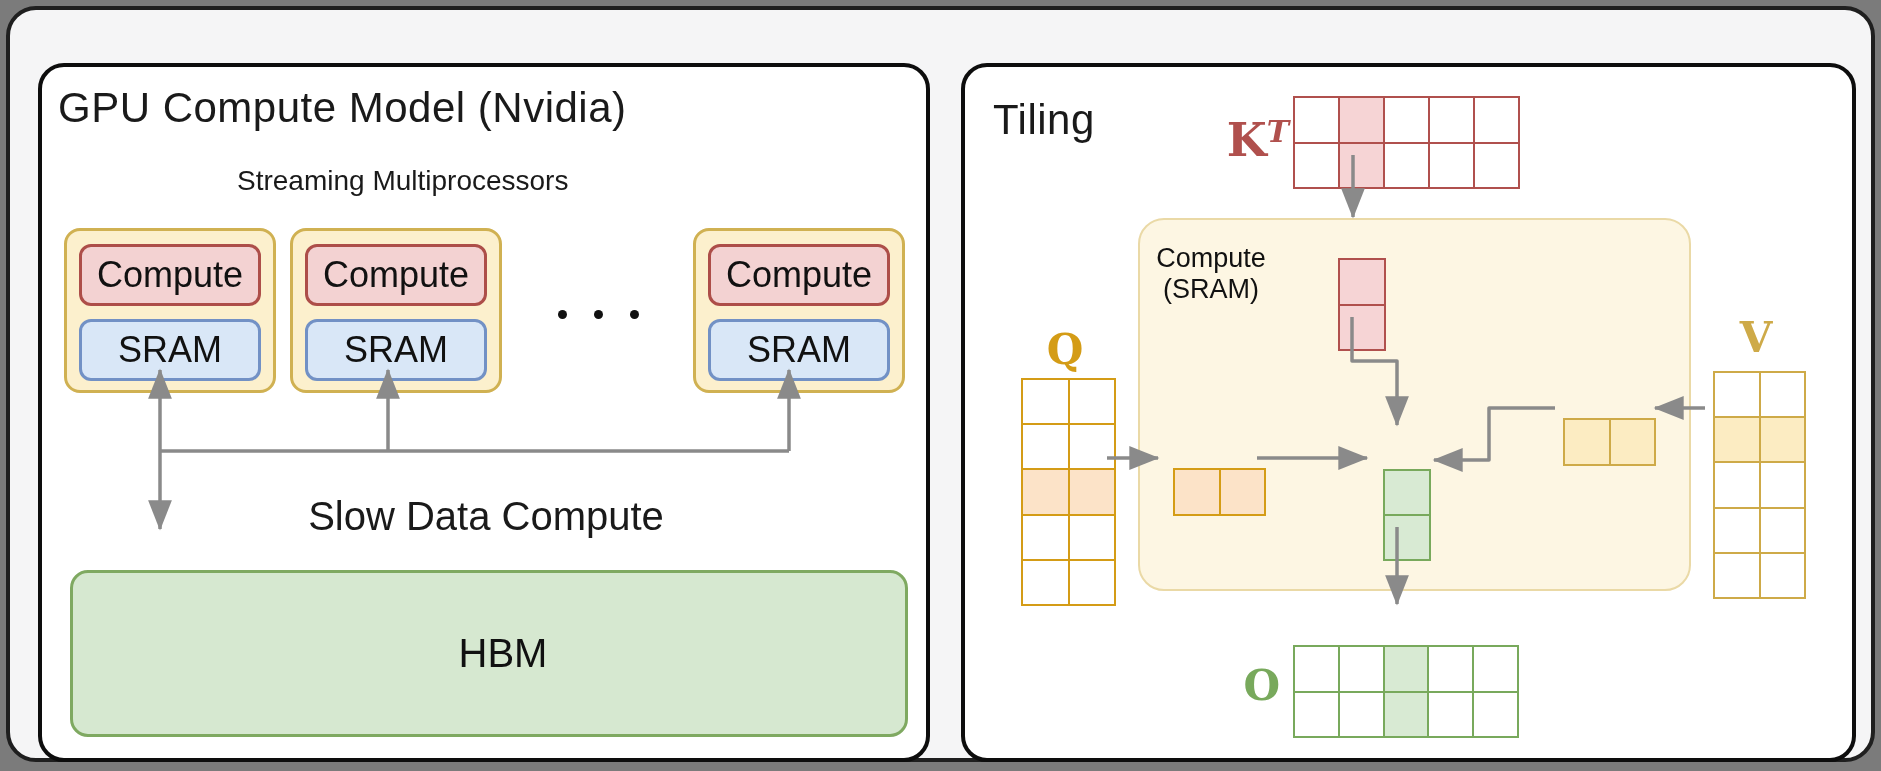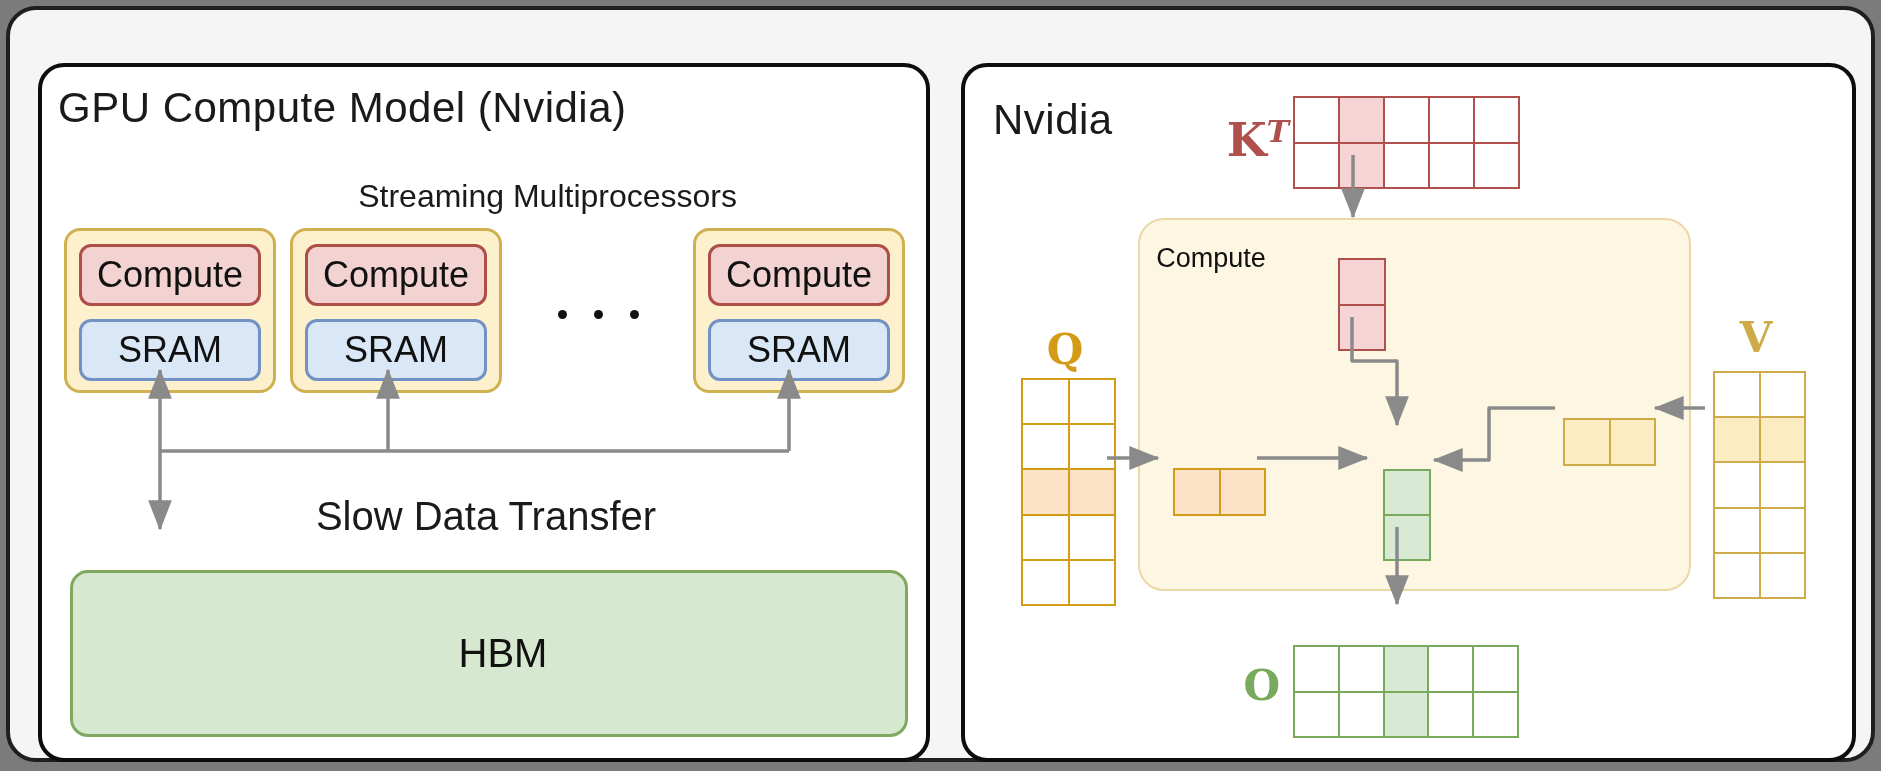--- a/index.html
+++ b/index.html
@@ -10,22 +10,22 @@
   .panel { position:absolute; top:28px; height:699px; background:#ffffff;
            border:4px solid #0d0d0d; border-radius:26px; box-sizing:border-box;margin-top:25px; }
   #left-panel  { left:28px;  width:892px; }
   #right-panel { left:951px; width:895px; }
 
   .panel-title { position:absolute; margin:0; font-size:42px; font-weight:500;
                  color:#1a1a1a; line-height:1; letter-spacing:0.5px; }
   .lp-title { left:16px; top:20px; }
   .rp-title { left:28px; top:32px; }
 
-  .lp-subtitle { position:absolute; left:195px; top:113px; width:500px; text-align:right;
-                 font-size:32px; font-weight:500; color:#1a1a1a; line-height:1; }
+  .lp-subtitle { position:absolute; left:195px; top:100px; width:500px; text-align:left;
+                 font-size:28px; font-weight:500; color:#1a1a1a; line-height:1; }
 
   .sm { position:absolute; top:161px; width:212px; height:165px; box-sizing:border-box;
         background:#fcf0cd; border:3px solid #d0b152; border-radius:16px; }
   .sm1 { left:22px; } .sm2 { left:248px; } .sm3 { left:651px; }
   .sm .compute, .sm .sram { position:absolute; left:12px; width:182px; height:62px;
         box-sizing:border-box; border-radius:12px; display:flex; align-items:center;
         justify-content:center; font-size:36px; font-weight:500; color:#111; }
   .sm .compute { top:13px; background:#f3d2d2; border:3px solid #ad4e49; }
   .sm .sram    { top:88px; background:#d9e7f7; border:3px solid #7291c5; }
 
@@ -93,33 +93,34 @@
         <div class="compute">Compute</div>
         <div class="sram">SRAM</div>
       </div>
 
       <div class="dots">
           <span class="dot"></span>
           <span class="dot"></span>
           <span class="dot"></span>
         </div>
 
-      <div class="slow-label">Slow Data Transfer</div>
+      <div class="slow-label">Slow Data Compute</div>
 
       <div class="hbm">
         <span>HBM</span>
       </div>
     </section>
 
     <section class="panel" id="right-panel">
-      <h2 class="panel-title rp-title">Nvidia</h2>
+      <h2 class="panel-title rp-title">Tiling</h2>
 
       <div class="compute-region"></div>
       <div class="cb-label">
         <div>Compute</div>
+        <div>(SRAM)</div>
       </div>
 
       <div class="mat-label kt-label"><span>K</span><sup>T</sup></div>
       <div class="mat-label q-label">Q</div>
       <div class="mat-label v-label">V</div>
       <div class="mat-label o-label">O</div>
 
       <div class="mgrid kt-grid" style="grid-template-columns: repeat(5, 1fr); grid-template-rows: repeat(2, 1fr); border: 1.5px solid rgb(176, 80, 77);">
           <div class="cell" style="border: 1.5px solid rgb(176, 80, 77); background: rgb(255, 255, 255);"></div>
           <div class="cell" style="border: 1.5px solid rgb(176, 80, 77); background: rgb(246, 212, 213);"></div>

